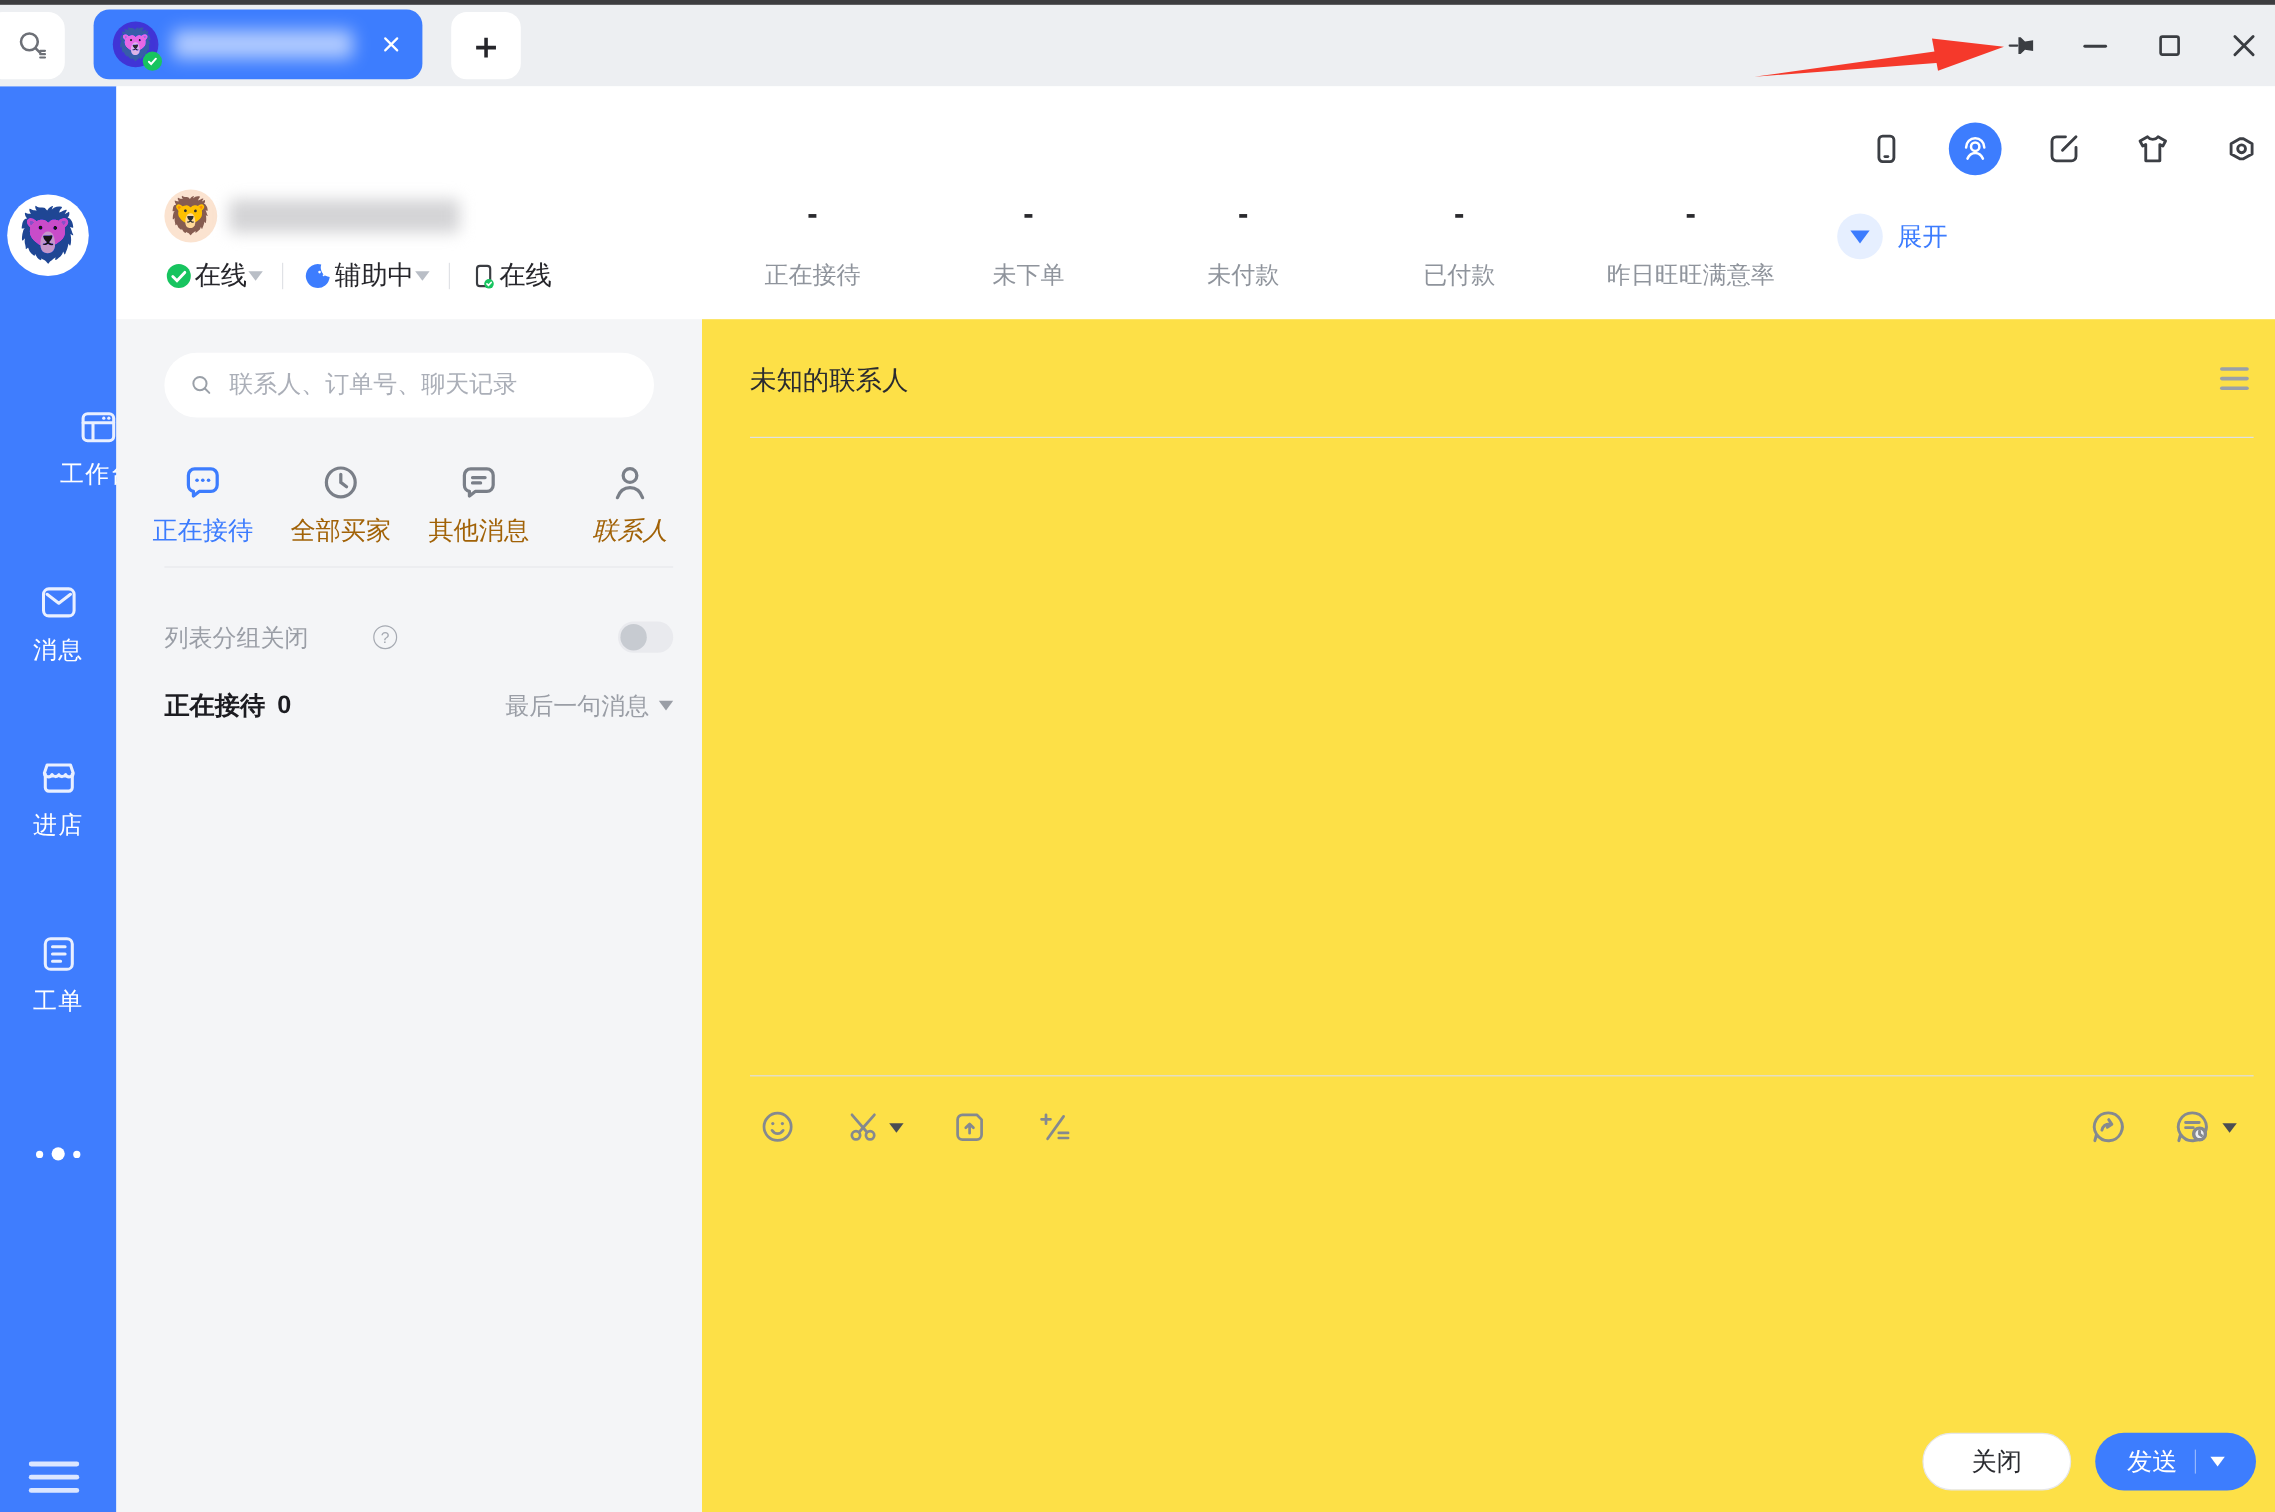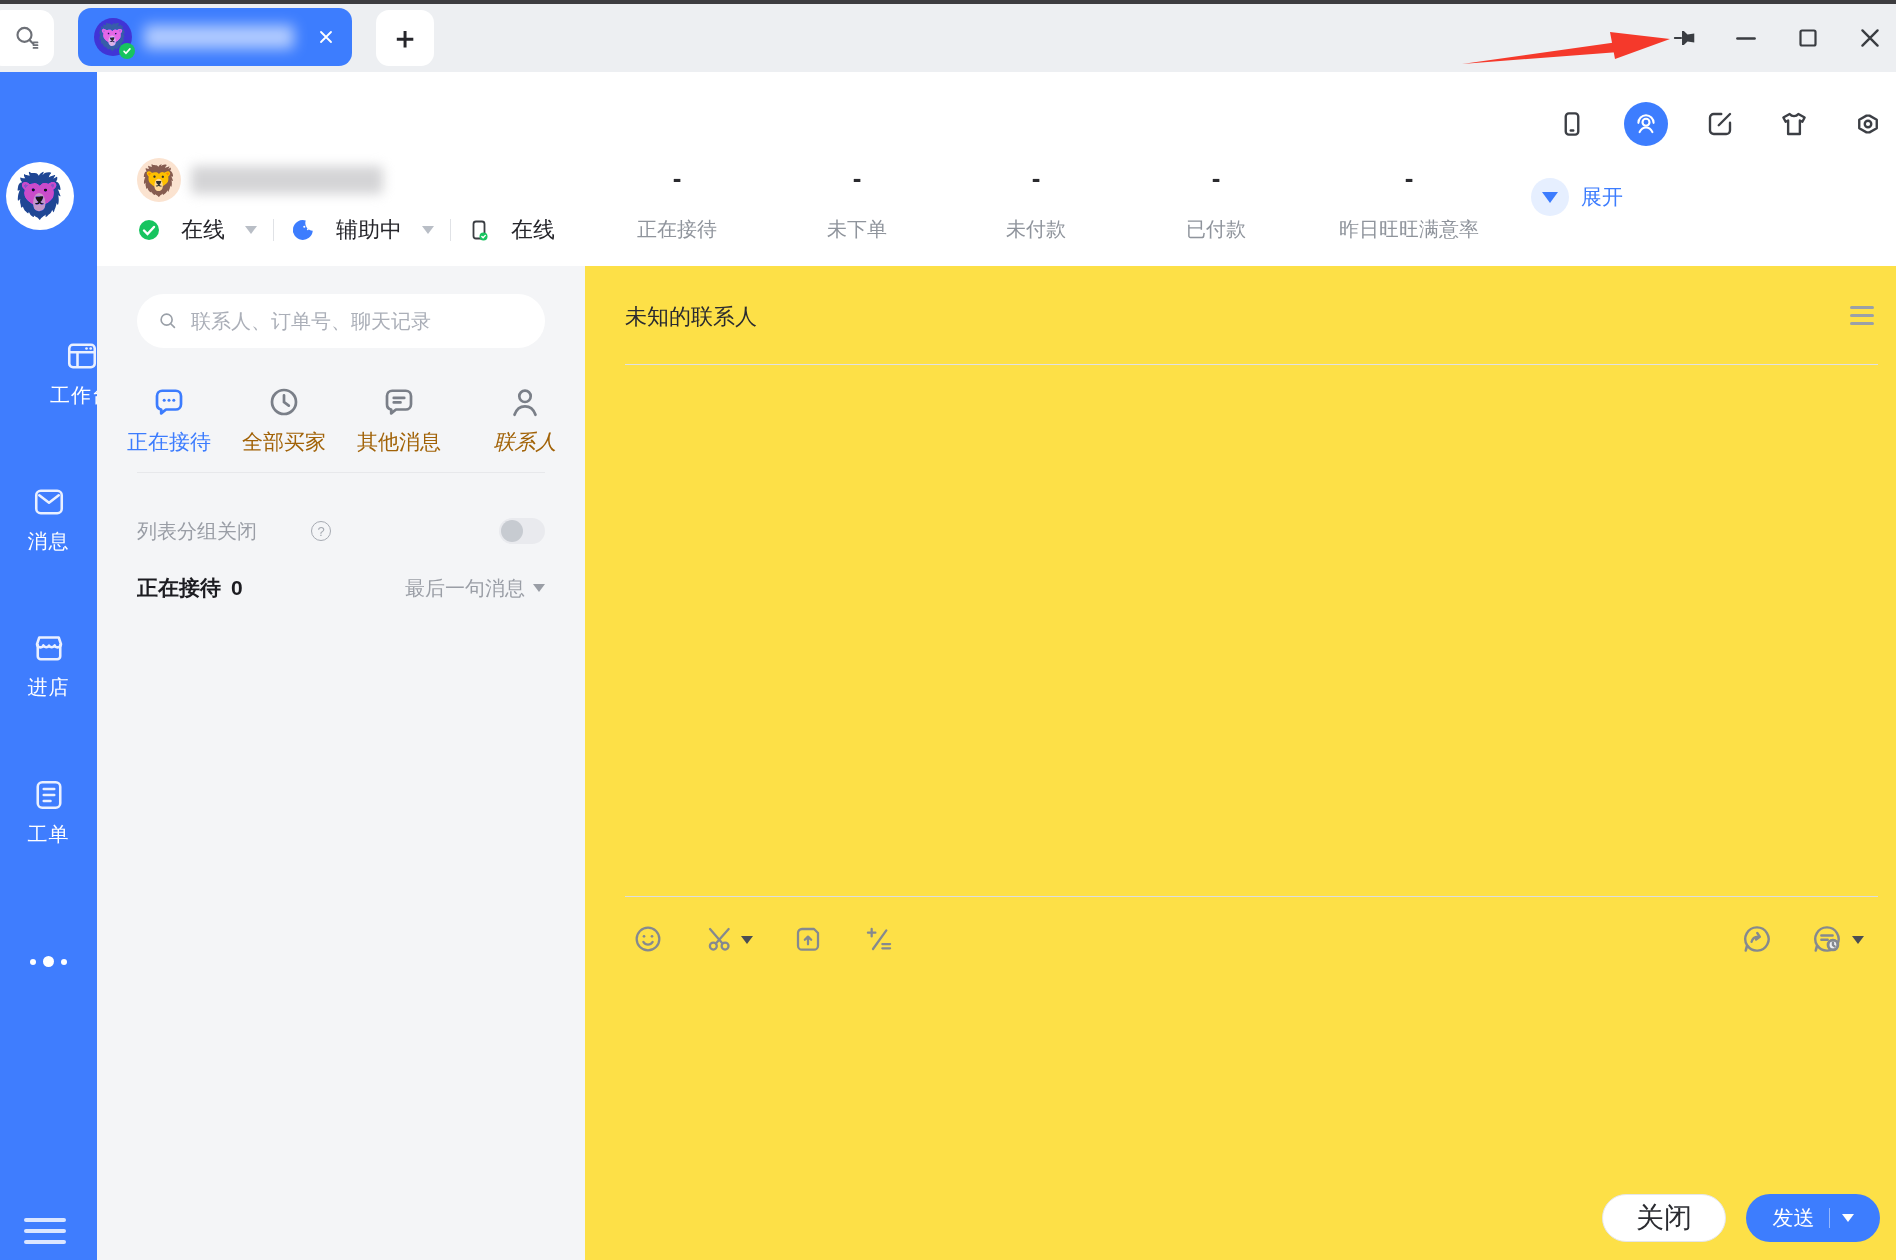--- a/index.html
+++ b/index.html
@@ -37,36 +37,36 @@
   .side-dots i{display:block;width:6px;height:6px;border-radius:50%;background:#fff;}
   .side-dots i.big{width:11px;height:11px;}
   .side-burger{position:absolute;left:24px;top:1146px;width:48px;}
   .side-burger i{display:block;height:4px;border-radius:2px;background:#dbe6ff;margin-bottom:7px;width:42px;}
   
   .header{position:absolute;left:97px;top:72px;right:0;height:194px;background:#fff;}
   .h-avatar{position:absolute;left:40px;top:86px;width:44px;height:44px;border-radius:50%;background:#fbe3d0;
             display:flex;align-items:center;justify-content:center;font-size:30px;overflow:hidden;}
   .h-name-blur{position:absolute;left:94px;top:94px;width:192px;height:28px;border-radius:4px;background:#d4d4d6;filter:blur(6px);}
   .status-row{position:absolute;left:40px;top:142px;height:32px;display:flex;align-items:center;gap:10px;font-size:22px;color:#26262b;}
-  .status-item{display:flex;align-items:center;gap:20px;}
+  .status-item{display:flex;align-items:center;gap:1px;}
   .v-div{width:1px;height:22px;background:#e0e2e6;margin:0 6px;}
   .caret{width:0;height:0;border-left:7px solid transparent;border-right:7px solid transparent;border-top:9px solid #b9bec6;}
   .caret.sm{border-left-width:6px;border-right-width:6px;border-top-width:8px;}
   .stat{position:absolute;top:92px;width:180px;text-align:center;}
   .stat-value{font-size:26px;font-weight:bold;color:#2a2a2e;line-height:28px;}
   .stat-label{margin-top:24px;font-size:20px;color:#8f949c;}
   .expand{position:absolute;left:1434px;top:106px;display:flex;align-items:center;gap:12px;}
   .expand-circle{width:38px;height:38px;border-radius:50%;background:#e6efff;display:flex;align-items:center;justify-content:center;}
   .expand-caret{width:0;height:0;border-left:8px solid transparent;border-right:8px solid transparent;border-top:11px solid #3c7cfe;}
   .expand-label{font-size:21px;color:#3c7cfe;}
   .h-icons{position:absolute;top:30px;left:1453px;display:flex;gap:30px;}
   .h-icon{width:44px;height:44px;display:flex;align-items:center;justify-content:center;color:#3c3f45;}
   .h-icon.blue-circle{background:#3d7dfe;border-radius:50%;color:#fff;}
   
-  .contacts{position:absolute;left:97px;top:266px;width:488px;bottom:0;background:#f4f5f7;}
+  .contacts{position:absolute;left:97px;top:266px;width:488px;bottom:0;background:#f4f5f7;padding-left:16px;}
   .search-pill{position:absolute;left:40px;top:28px;width:408px;height:54px;background:#fff;border-radius:27px;
                display:flex;align-items:center;padding:0 10px 0 20px;box-sizing:border-box;color:#9aa0a8;}
   .search-pill input{border:none;outline:none;background:transparent;font-size:20px;color:#33343a;width:330px;margin-left:10px;
                      font-family:"Liberation Sans",sans-serif;}
   .search-pill input::placeholder{color:#abafb8;}
   .c-tab{position:absolute;top:118px;width:116px;text-align:center;color:#7a7f88;}
   .c-tab .t-icon{display:flex;justify-content:center;}
   .c-tab .t-label{margin-top:8px;font-size:21px;color:#a16207;}
   .c-tab.active{color:#3c7cfe;}
   .c-tab.active .t-label{color:#3c7cfe;}
@@ -85,21 +85,21 @@
   .main{position:absolute;left:585px;top:266px;right:0;bottom:0;background:#fde047;}
   .m-title{position:absolute;left:40px;top:36px;font-size:22px;font-weight:500;color:#2a2b30;}
   .m-burger{position:absolute;right:22px;top:40px;width:24px;}
   .m-burger i{display:block;height:3px;border-radius:1.5px;background:#9aa0a8;margin-bottom:5px;}
   .m-div1{position:absolute;left:40px;right:18px;top:98px;height:1px;background:#dfe1e4;}
   .m-div2{position:absolute;left:40px;right:18px;top:630px;height:1px;background:#dcdee1;}
   .toolbar{position:absolute;left:44px;top:654px;right:18px;height:40px;color:#85898f;}
   .tool{position:absolute;top:0;width:38px;height:38px;display:flex;align-items:center;justify-content:center;}
   .tool-caret{width:0;height:0;border-left:6px solid transparent;border-right:6px solid transparent;border-top:8px solid #4b4e53;position:absolute;top:16px;}
   .btn-close{position:absolute;left:1017px;top:928px;width:124px;height:48px;border-radius:24px;background:#fff;border:1px solid #e6e6e9;
-             display:flex;align-items:center;justify-content:center;font-size:28px;color:#2a2b30;box-sizing:border-box;}
+             display:flex;align-items:center;justify-content:center;font-size:21px;color:#2a2b30;box-sizing:border-box;}
   .btn-send{position:absolute;left:1161px;top:928px;width:134px;height:48px;border-radius:24px;background:#3d7dfe;color:#fff;
             display:flex;align-items:center;justify-content:center;font-size:21px;}
   .btn-send .sep{width:1px;height:20px;background:rgba(255,255,255,.45);margin:0 12px 0 14px;}
   .btn-send .caret{border-top-color:#fff;border-left-width:6px;border-right-width:6px;border-top-width:8px;}
 </style>
 </head>
 <body>
 
 <div class="app">
 

